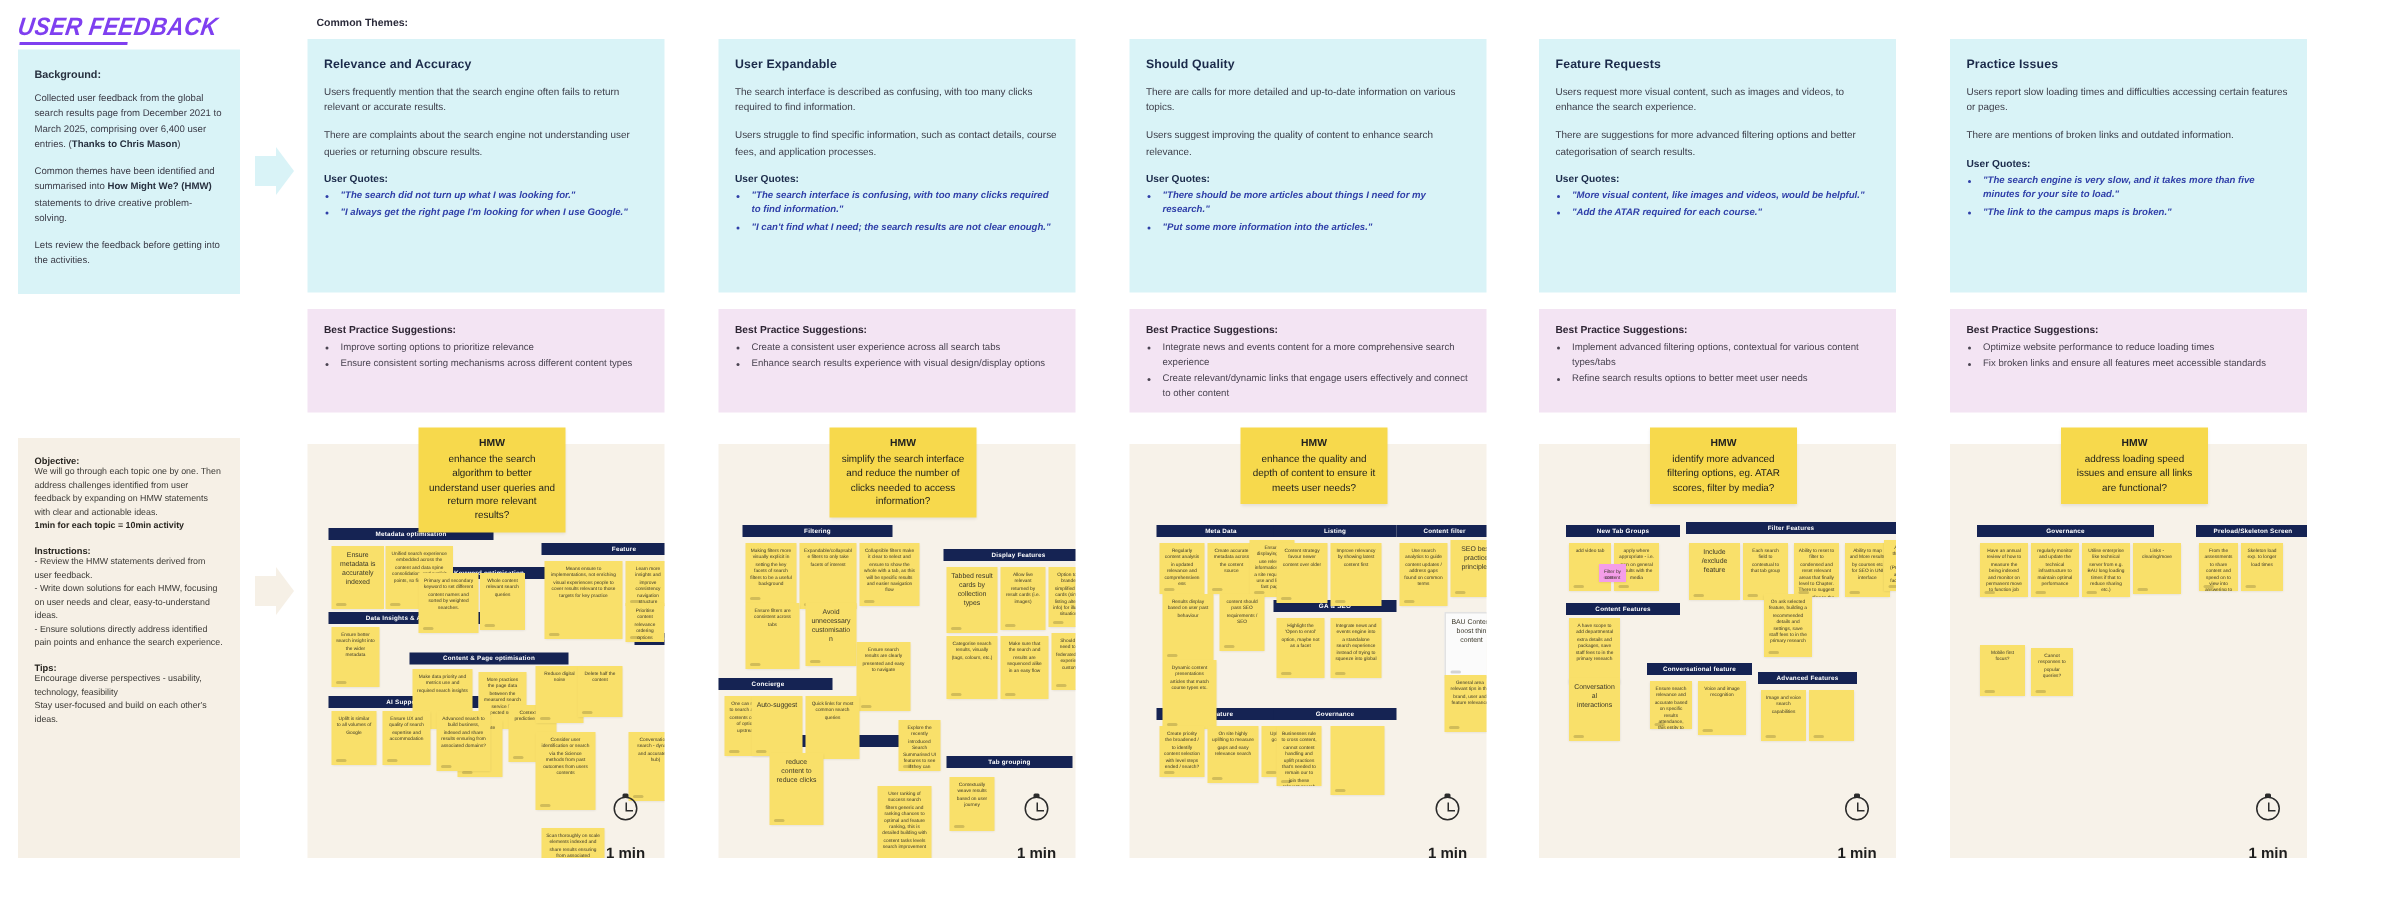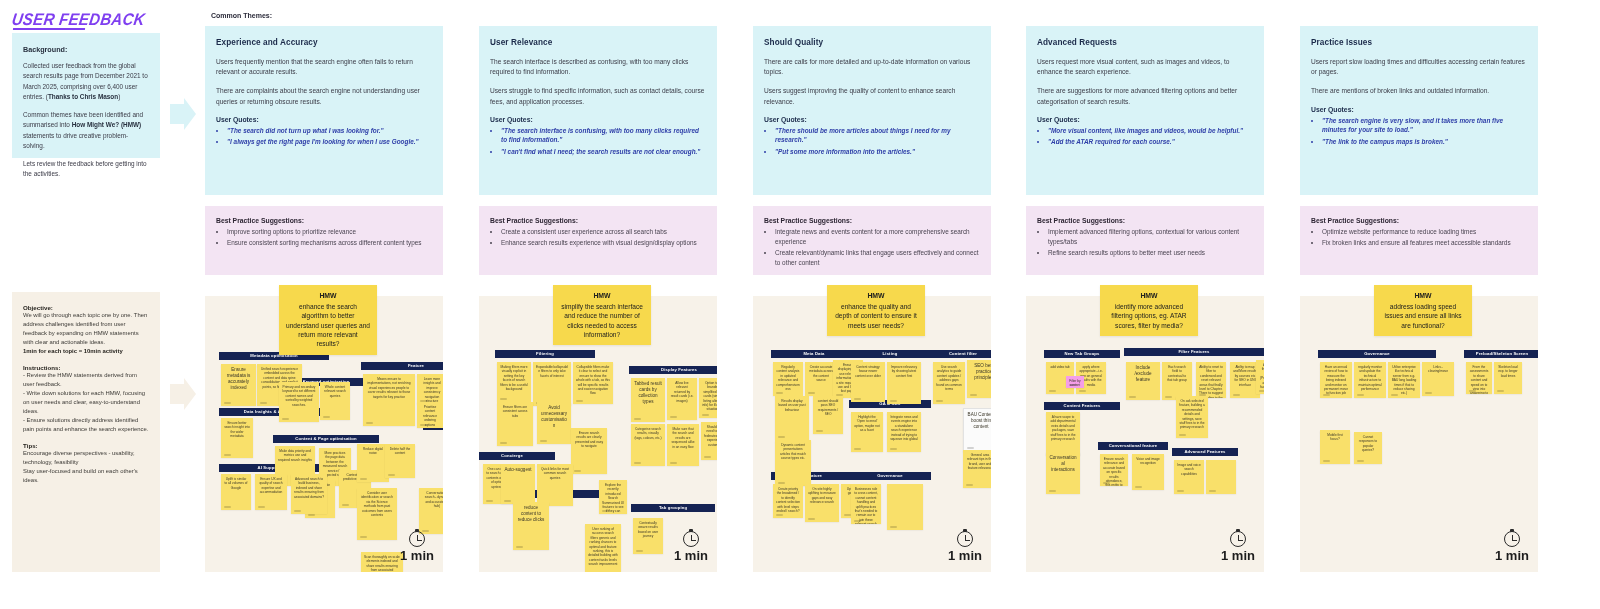--- a/index.html
+++ b/index.html
@@ -112,32 +112,32 @@
     width: 1.2px; height: 5px; background: #2b2b2b; transform-origin: bottom center;
   }
   .timer .clk:after {
     content: ""; position: absolute; left: 50%; top: 7.5px;
     width: 4.5px; height: 1.2px; background: #2b2b2b;
   }
   .timer .stem {
     position: absolute; left: 50%; top: -3px; margin-left: -2px;
     width: 4px; height: 2.5px; background: #2b2b2b; border-radius: 1px;
   }
-  .timer .lbl { font-size: 13px; font-weight: 700; color: #1d1d1d; margin-top: 1px; }
+  .timer .lbl { font-size: 10px; font-weight: 700; color: #1d1d1d; margin-top: 17px; }
 </style>
 </head>
 <body>
 
 <div class="board">
 
   <div class="title-badge">USER FEEDBACK</div>
   <div class="title-underline"></div>
   <div class="common-themes-label">Common Themes:</div>
 
-  <div class="card card-bg-cyan pad" style="left:12px; top:33px; width:148px; height:125px;">
+  <div class="card card-bg-cyan pad" style="left:12px; top:33px; width:148px; height:163px;">
     <div class="bg-head">Background:</div>
     <div style="height:7px"></div>
     <div class="bg-p">
       Collected user feedback from the global search results page from December 2021 to March 2025, comprising over 6,400 user entries. (<b>Thanks to Chris Mason</b>)
     </div>
     <div class="bg-p">
       Common themes have been identified and summarised into <b>How Might We? (HMW)</b> statements to drive creative problem-solving.
     </div>
     <div class="bg-p">
       Lets review the feedback before getting into the activities.
@@ -166,21 +166,21 @@
       <span>Stay user-focused and build on each other's ideas.</span>
     </div>
   </div>
 
   <svg class="arrow" style="left:170px; top:378px;" width="26" height="32" viewBox="0 0 26 32">
     <path d="M0 6 L14 6 L14 0 L26 16 L14 32 L14 26 L0 26 Z" fill="#f6f0e6"></path>
   </svg>
 
   <div id="columns-host">
       <div class="card card-bg-cyan pad" style="left: 205px; top: 26px; width: 238px; height: 169px;">
-        <div class="h-title">Experience and Accuracy</div>
+        <div class="h-title">Relevance and Accuracy</div>
         <div class="p-body">Users frequently mention that the search engine often fails to return relevant or accurate results.</div>
         <div class="p-body">There are complaints about the search engine not understanding user queries or returning obscure results.</div>
         <div class="q-head">User Quotes:</div>
         <ul class="quotes">
           <li>"The search did not turn up what I was looking for."</li>
           <li>"I always get the right page I'm looking for when I use Google."</li>
         </ul>
       </div>
       <div class="card card-bg-pink" style="left: 205px; top: 206px; width: 238px; height: 69px; padding: 11px;">
         <div class="bp-head">Best Practice Suggestions:</div>
@@ -278,21 +278,21 @@
         </div>
       </div>
       <div class="hmw" style="left: 279px; top: 285px; width: 98px;"><b>HMW</b><span>enhance the search algorithm to better understand user queries and return more relevant results?</span></div>
       <div class="timer" style="left: 395px; top: 531px; width: 44px;">
         <div class="clk">
           <span class="stem"></span>
         </div>
         <div class="lbl">1 min</div>
       </div>
       <div class="card card-bg-cyan pad" style="left: 479px; top: 26px; width: 238px; height: 169px;">
-        <div class="h-title">User Relevance</div>
+        <div class="h-title">User Expandable</div>
         <div class="p-body">The search interface is described as confusing, with too many clicks required to find information.</div>
         <div class="p-body">Users struggle to find specific information, such as contact details, course fees, and application processes.</div>
         <div class="q-head">User Quotes:</div>
         <ul class="quotes">
           <li>"The search interface is confusing, with too many clicks required to find information."</li>
           <li>"I can't find what I need; the search results are not clear enough."</li>
         </ul>
       </div>
       <div class="card card-bg-pink" style="left: 479px; top: 206px; width: 238px; height: 69px; padding: 11px;">
         <div class="bp-head">Best Practice Suggestions:</div>
@@ -492,21 +492,21 @@
         </div>
       </div>
       <div class="hmw" style="left: 827px; top: 285px; width: 98px;"><b>HMW</b><span>enhance the quality and depth of content to ensure it meets user needs?</span></div>
       <div class="timer" style="left: 943px; top: 531px; width: 44px;">
         <div class="clk">
           <span class="stem"></span>
         </div>
         <div class="lbl">1 min</div>
       </div>
       <div class="card card-bg-cyan pad" style="left: 1026px; top: 26px; width: 238px; height: 169px;">
-        <div class="h-title">Advanced Requests</div>
+        <div class="h-title">Feature Requests</div>
         <div class="p-body">Users request more visual content, such as images and videos, to enhance the search experience.</div>
         <div class="p-body">There are suggestions for more advanced filtering options and better categorisation of search results.</div>
         <div class="q-head">User Quotes:</div>
         <ul class="quotes">
           <li>"More visual content, like images and videos, would be helpful."</li>
           <li>"Add the ATAR required for each course."</li>
         </ul>
       </div>
       <div class="card card-bg-pink" style="left: 1026px; top: 206px; width: 238px; height: 69px; padding: 11px;">
         <div class="bp-head">Best Practice Suggestions:</div>

